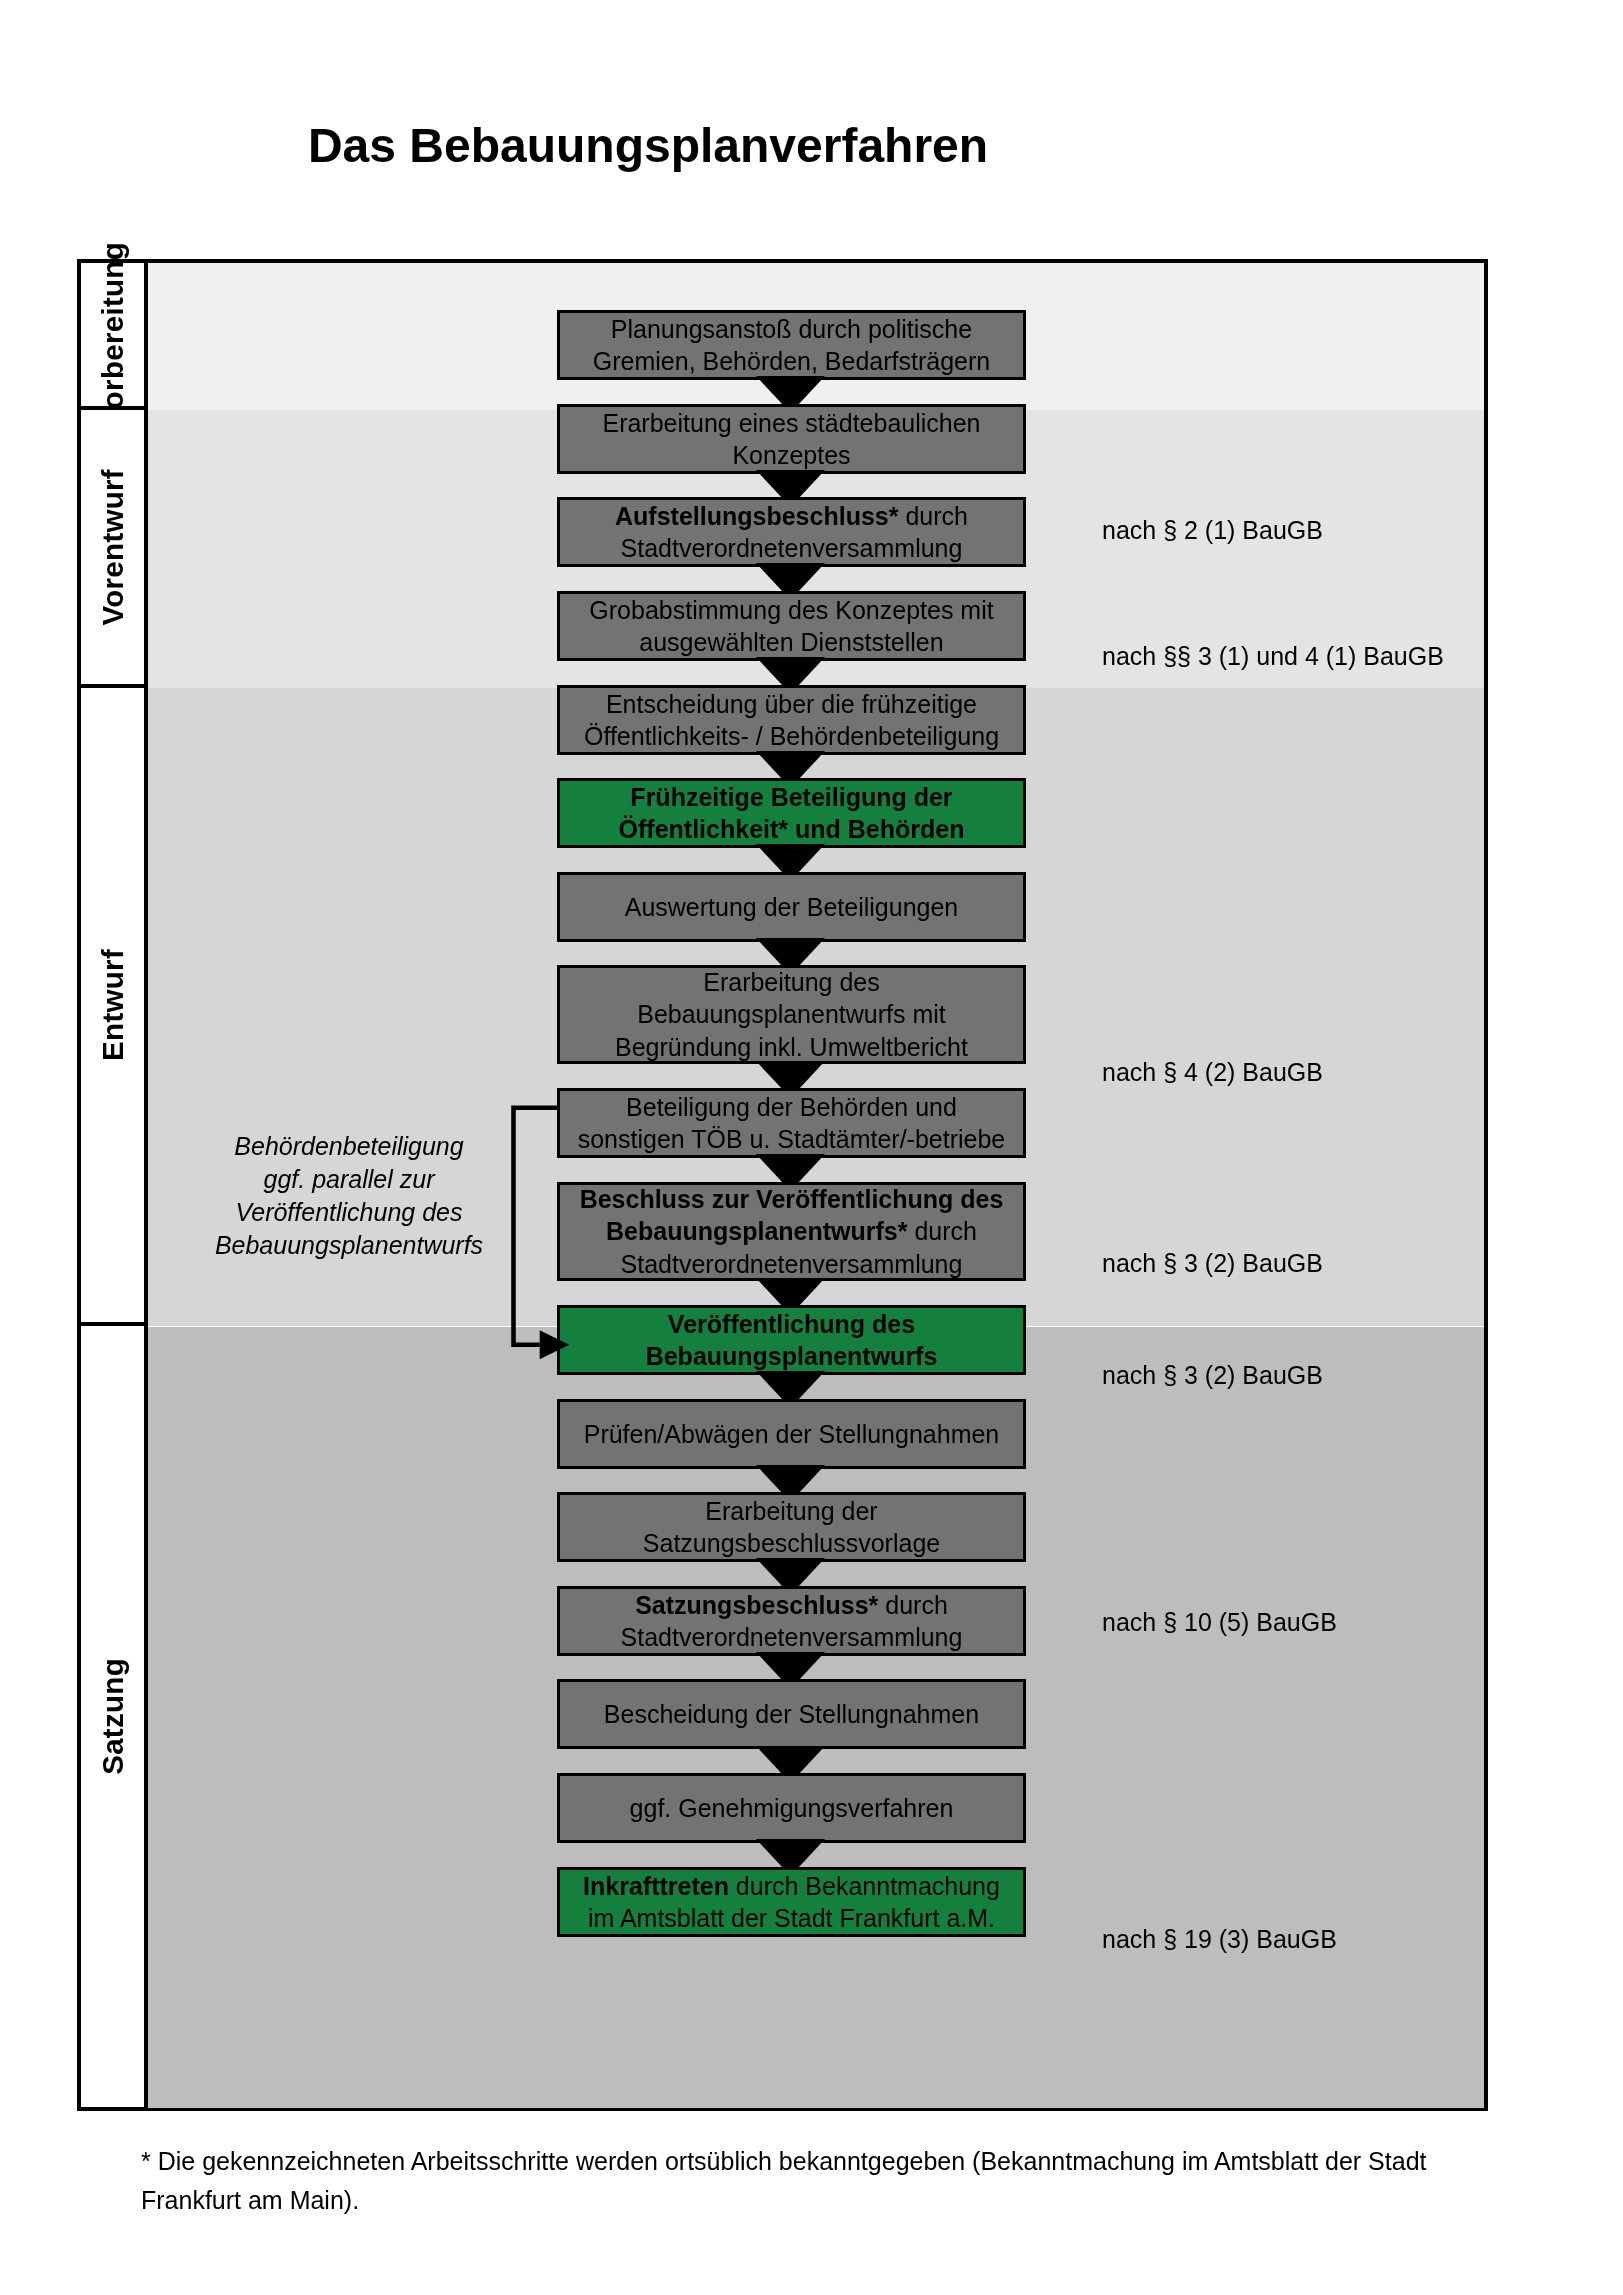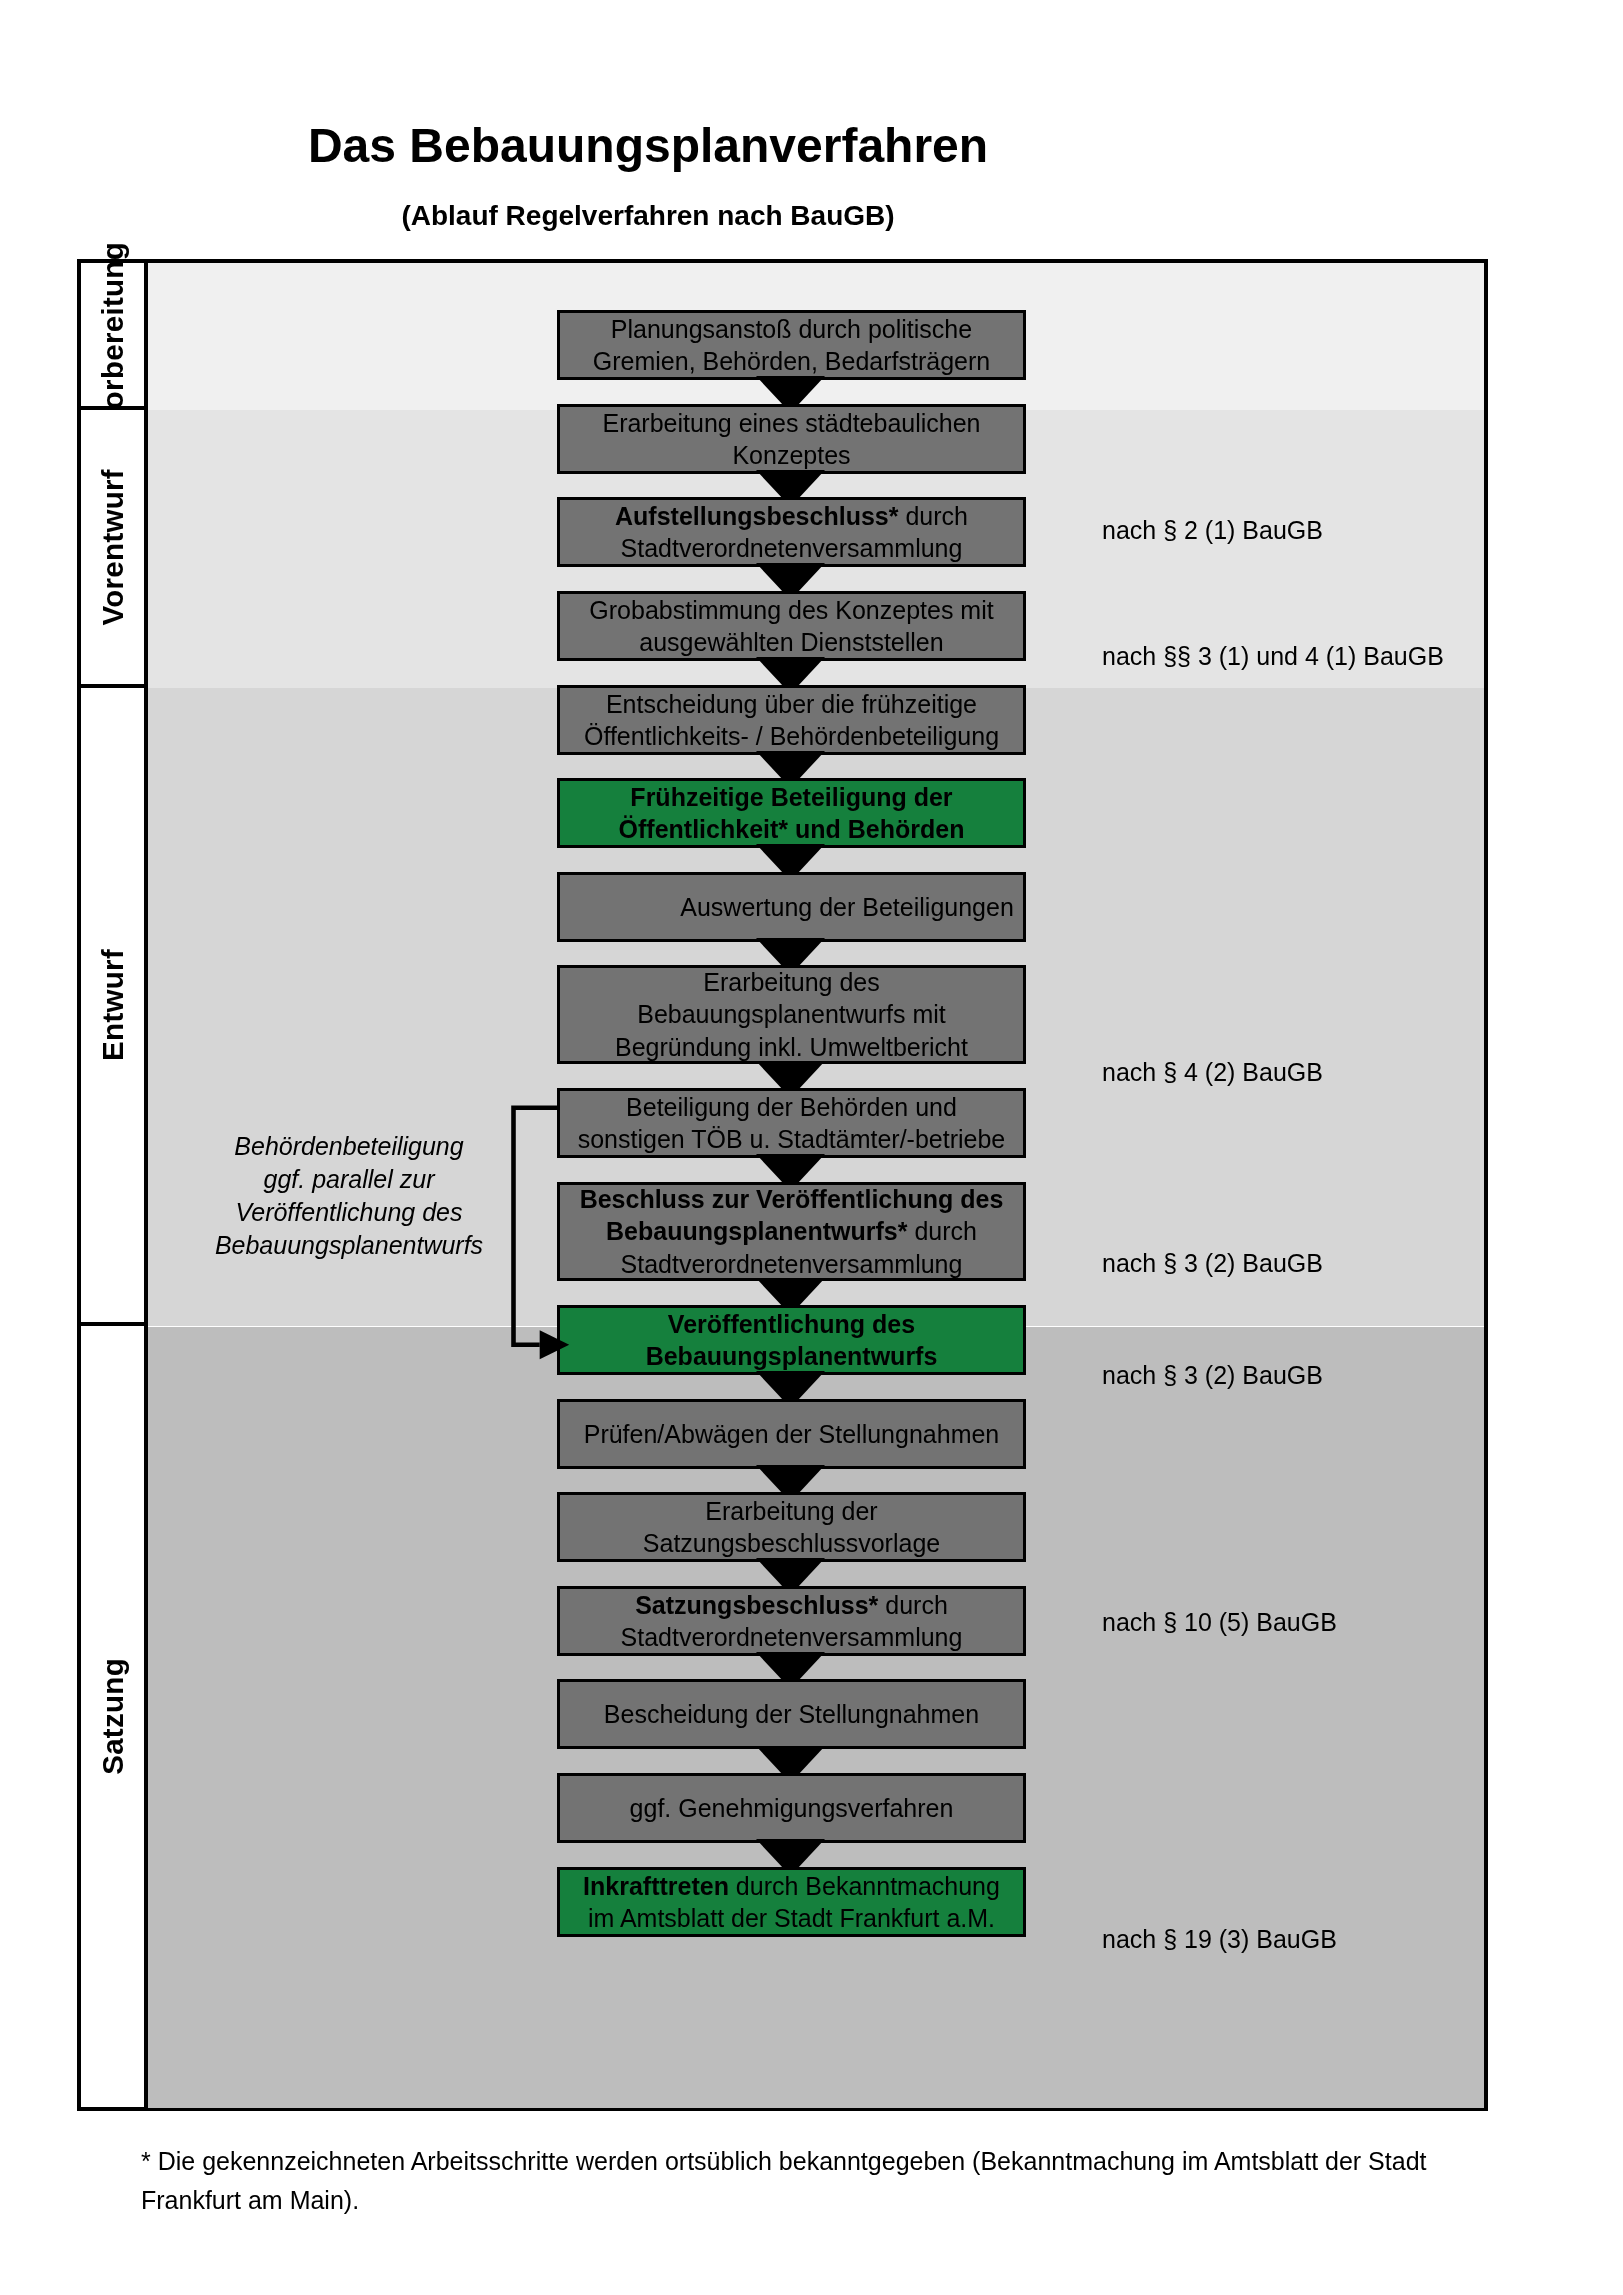--- a/index.html
+++ b/index.html
@@ -120,21 +120,20 @@
     font-size:25px;
     line-height:1.55;
     text-align:left;
   }
 </style>
 </head>
 <body>
 
 <div class="header">
   <div class="title">Das Bebauungsplanverfahren</div>
-  <div class="subtitle">(Ablauf Regelverfahren nach BauGB)</div>
 </div>
 
 <div class="frame">
 
   <div class="bands">
     <div class="band band-0" style="top:0px;height:147px;"></div>
     <div class="band band-1" style="top:147px;height:278px;"></div>
     <div class="band band-2" style="top:425px;height:638px;"></div>
     <div class="band band-3" style="top:1064px;height:781px;"></div>
   </div>
@@ -197,21 +196,21 @@
     <div class="arrowhead" style="top:488px;"></div>
 
     <div class="node blue" style="top:515px;height:70px;">
       <span class="b">
         <span>Frühzeitige Beteiligung der</span><br>
         <span>Öffentlichkeit* und Behörden</span>
       </span>
     </div>
     <div class="arrowhead" style="top:581px;"></div>
 
-    <div class="node" style="top:609px;height:70px;justify-content:flex-end;">
+    <div class="node" style="top:609px;height:70px;">
       <span>Auswertung der Beteiligungen</span>
     </div>
     <div class="arrowhead" style="top:675px;"></div>
 
     <div class="node" style="top:702px;height:99px;">
       <span>
         <span>Erarbeitung des</span><br>
         <span>Bebauungsplanentwurfs mit</span><br>
         <span>Begründung inkl. Umweltbericht</span>
       </span>

